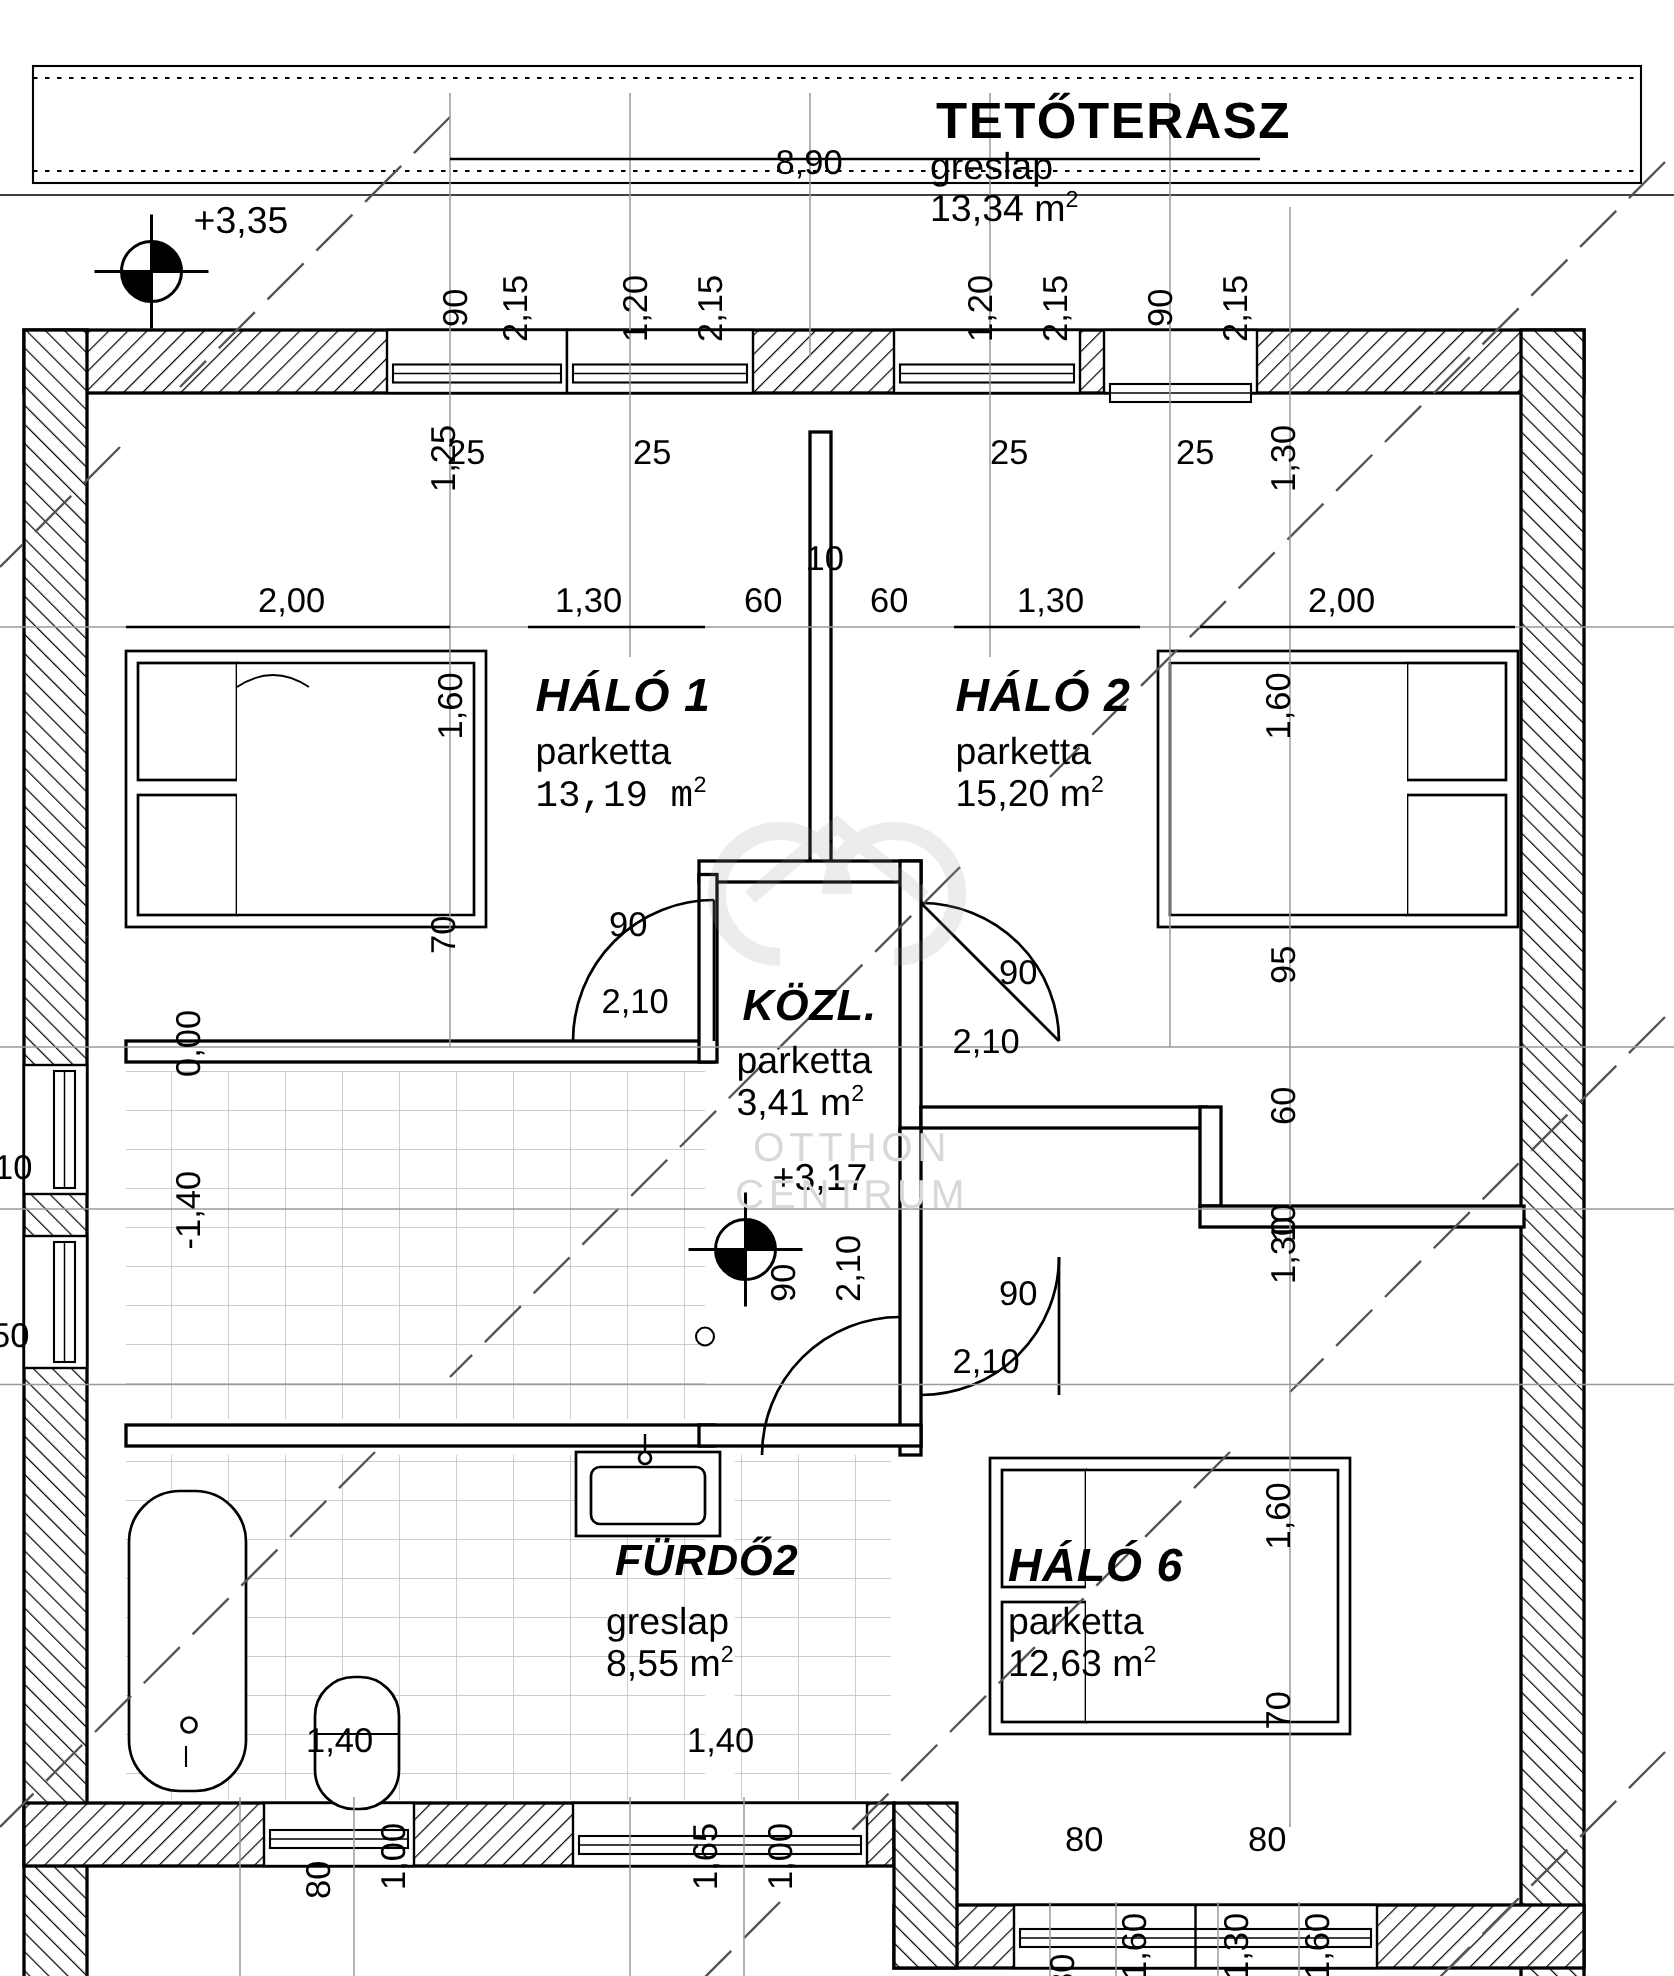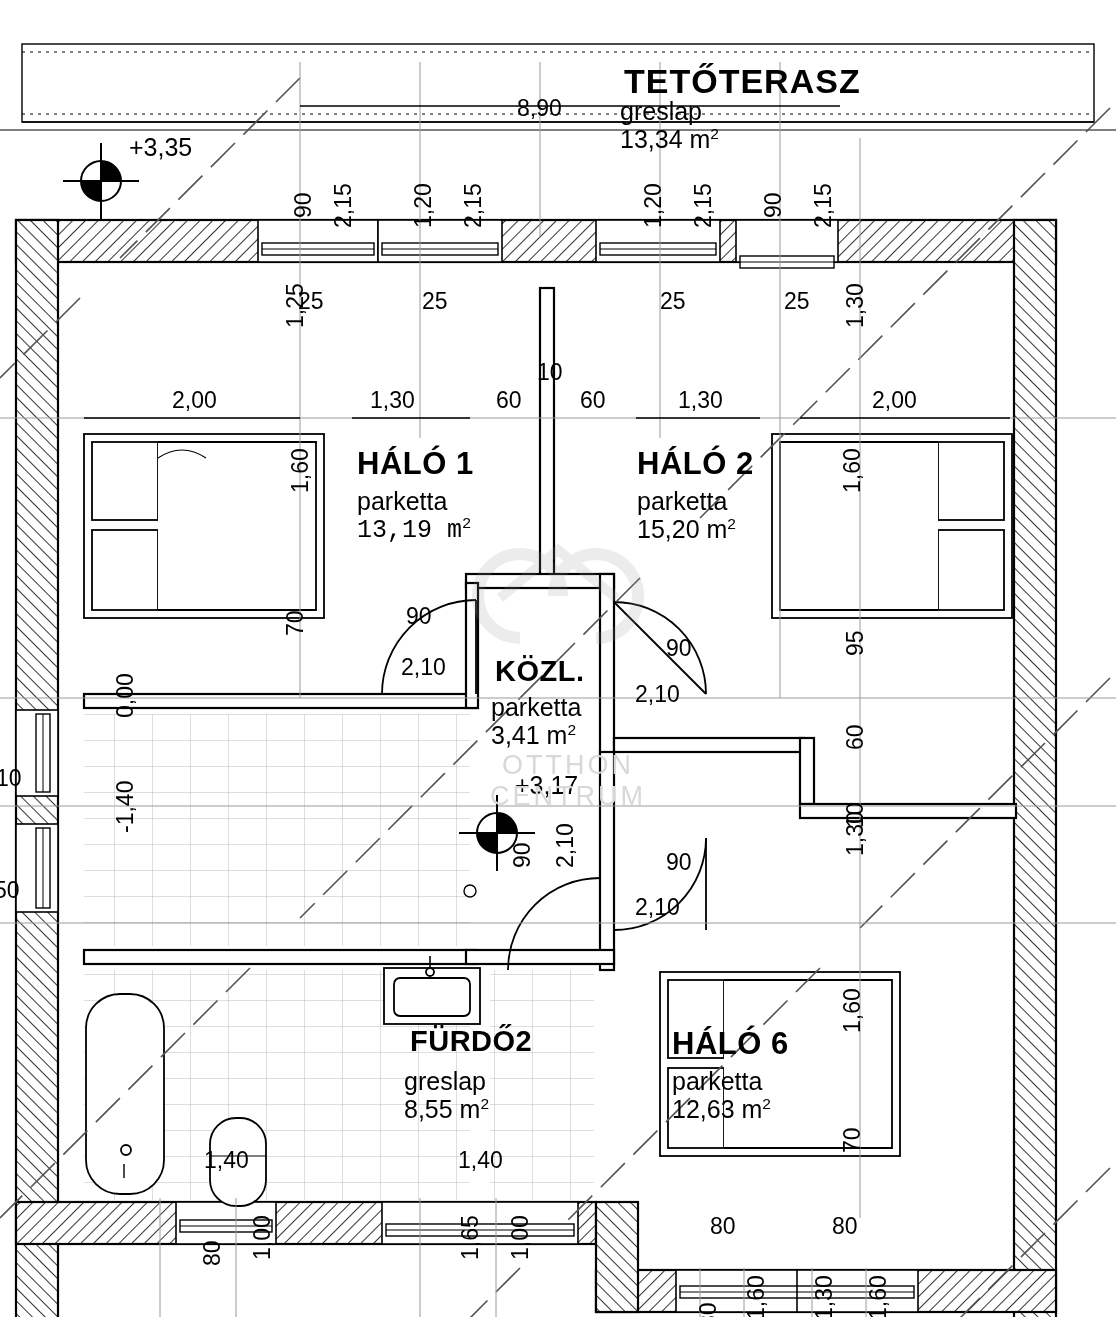--- a/index.html
+++ b/index.html
@@ -34,20 +34,21 @@
   }
   .dim-v {
     font-size: 23px;
     transform-origin: left top;
     transform: rotate(-90deg);
   }
   .room-name {
     font-size: 29px;
     font-weight: bold;
     letter-spacing: 0.5px;
+    font-style: italic;
   }
   .room-name.big {
     font-size: 31px;
   }
   .room-sub {
     font-size: 25px;
   }
   .terrace-title {
     font-size: 34px;
     font-weight: bold;

